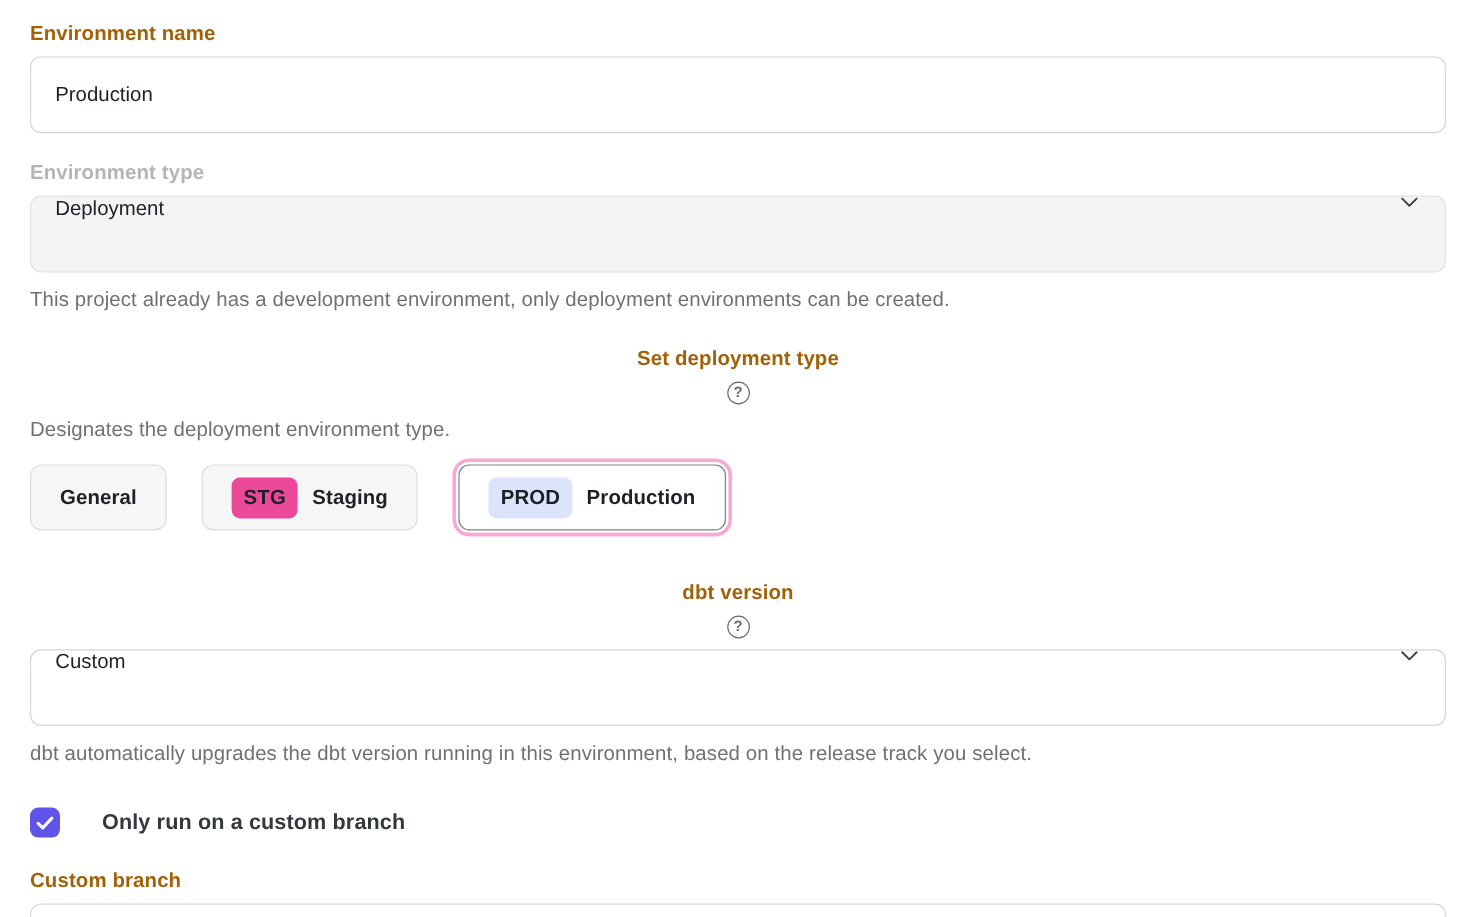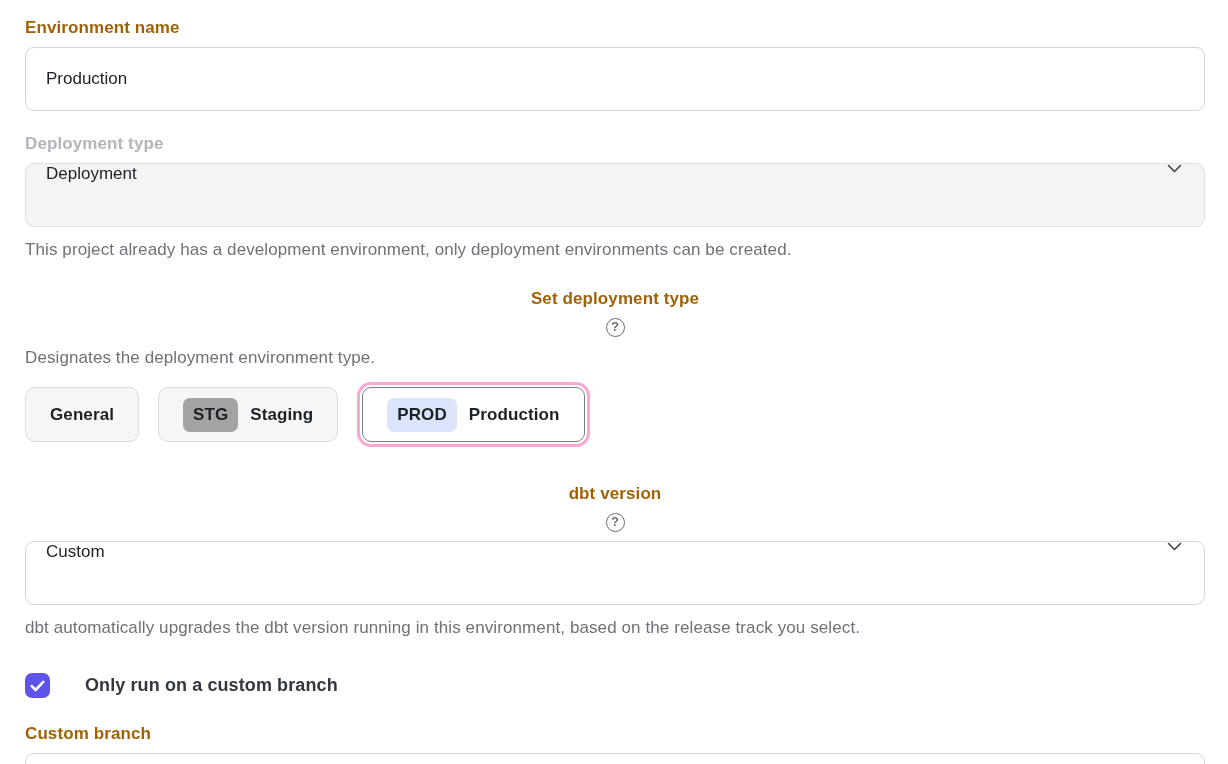--- a/index.html
+++ b/index.html
@@ -79,21 +79,21 @@
   .mt-name    { margin-top: 2px; }
   .mt-type    { margin-top: 23px; }
   .mt-deploy  { margin-top: 29px; }
   .mt-buttons { margin-top: 14px; }
   .mt-version { margin-top: 37px; }
   .mt-check   { margin-top: 35px; }
   .mt-branch  { margin-top: 26px; }
   .type-options {
     display: flex;
     align-items: center;
-    gap: 19px;
+    gap: 29px;
   }
   .type-btn {
     height: 55px;
     background: #f6f6f7;
     border: 1px solid #dbdbdf;
     border-radius: 10px;
     padding: 0 24px;
     font-family: inherit;
     font-size: 17px;
     font-weight: 600;
@@ -118,21 +118,21 @@
   .badge {
     display: inline-flex;
     align-items: center;
     height: 34px;
     padding: 0 10px;
     border-radius: 7px;
     font-size: 17px;
     font-weight: 600;
     color: #1c2127;
   }
-  .badge-gray { background: #a3a3a3; }
+  .badge-gray { background: #ec4899; }
   .badge-blue { background: #dbe4fb; }
   .checkbox-row {
     display: flex;
     align-items: center;
     gap: 35px;
   }
   .checkbox {
     width: 25px; height: 25px;
     background: #6053e8;
     border-radius: 7px;
@@ -155,21 +155,21 @@
 <body>
 
 <form>
 
   <div class="section mt-name">
     <label class="field-label">Environment name</label>
     <input class="text-input" type="text" value="Production" style="">
   </div>
 
   <div class="section mt-type">
-    <label class="field-label disabled">Deployment type</label>
+    <label class="field-label disabled">Environment type</label>
     <div class="select-box disabled">
       <span>Deployment</span>
       <svg class="chevron-icon" width="15" height="9" viewBox="0 0 15 9">
         <polyline points="1.5,1.5 7.5,7.5 13.5,1.5" fill="none" stroke="#3f444b" stroke-width="1.6" stroke-linecap="round" stroke-linejoin="round"></polyline>
       </svg>
     </div>
     <p class="helper-text">This project already has a development environment, only deployment environments can be created.</p>
   </div>
 
   <div class="section mt-deploy">

